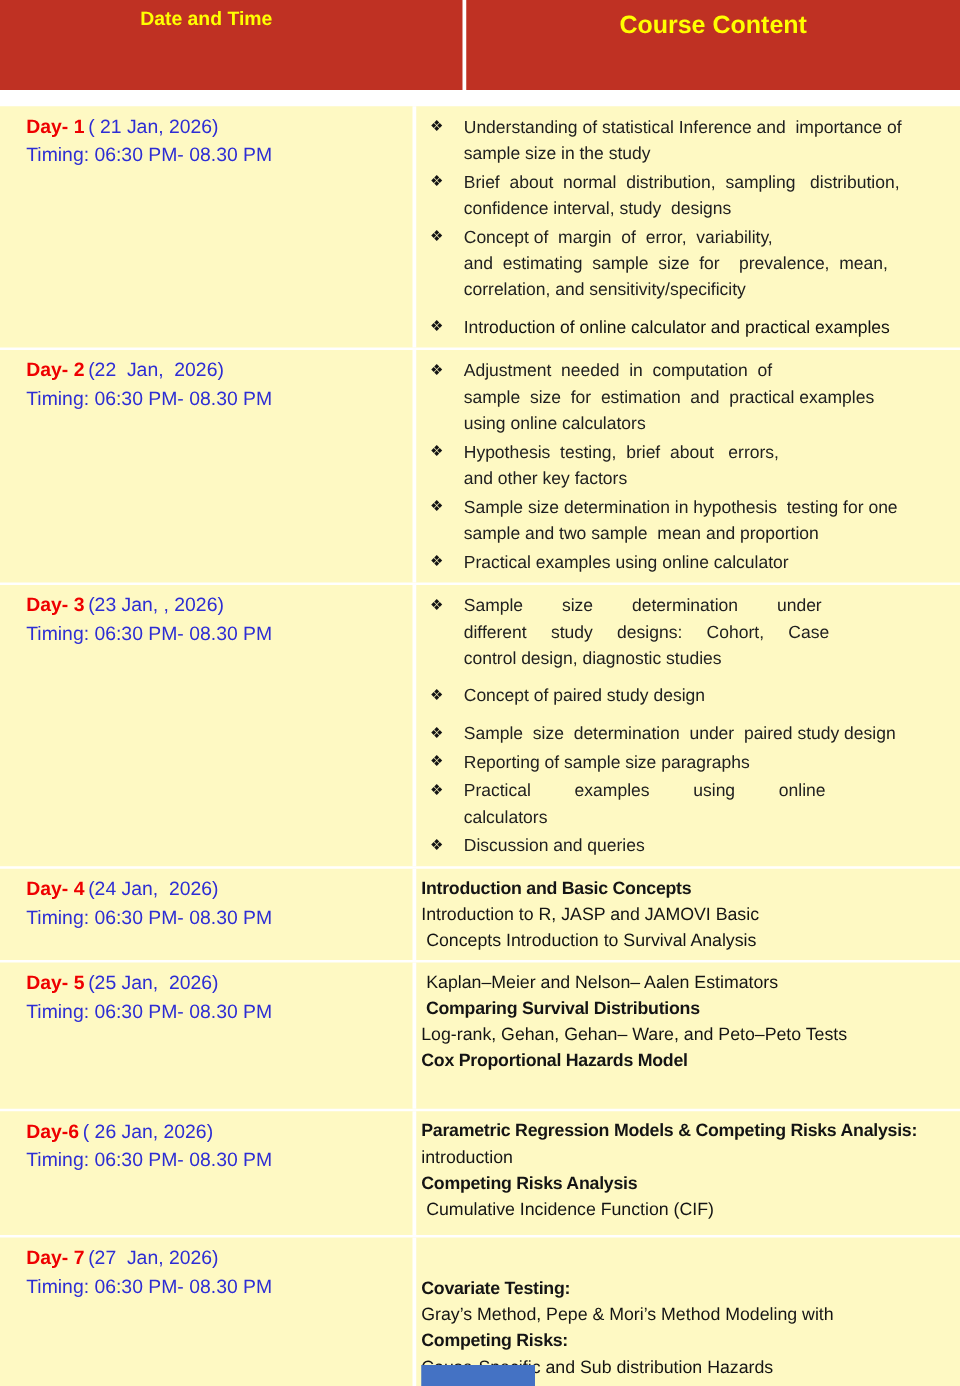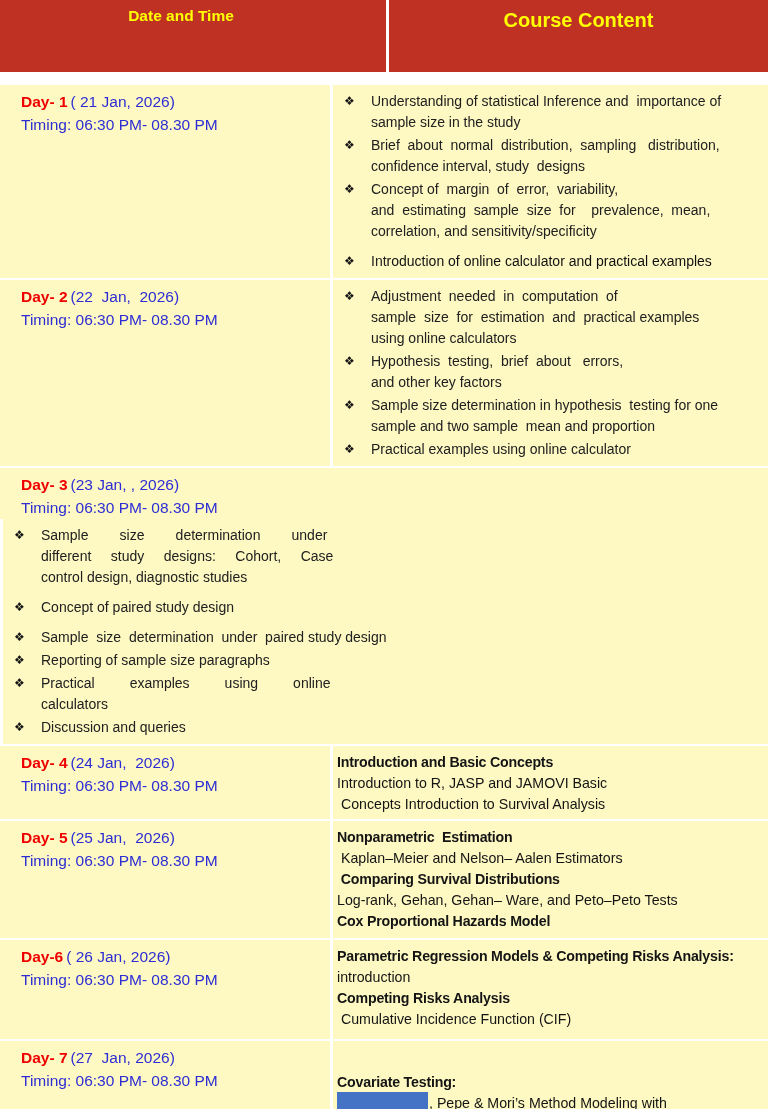--- a/index.html
+++ b/index.html
@@ -1,29 +1,29 @@
 <!DOCTYPE html>
 <html><head>
 <meta charset="utf-8">
 <style>
   html,body{margin:0;padding:0;background:#ffffff;}
   body{width:768px;height:1109px;position:relative;font-family:"Liberation Sans",sans-serif;overflow:hidden;}
   .table{width:768px;}
   
-  .thead{display:flex;height:72px;background:#bf3123;margin-bottom:13px;padding-left:16px;}
+  .thead{display:flex;height:72px;background:#bf3123;margin-bottom:13px;}
   .th{box-sizing:border-box;color:#ffff00;font-weight:bold;text-align:center;}
   .th.left{width:330px;font-size:15.5px;padding-top:7px;}
   .th.right{flex:1;border-left:3px solid #ffffff;font-size:20px;padding-top:9px;margin-left:40px;}
   
   .row{display:flex;margin-bottom:2px;}
   .row.dark{background:#fef9c3;}
   .row.light{background:#fef9c3;}
   .row:nth-of-type(1){min-height:193px;}
   .row:nth-of-type(2){min-height:177px;}
-  .row:nth-of-type(3){min-height:203px;flex-direction:column;}
+  .row:nth-of-type(3){min-height:203px;}
   .row:nth-of-type(4){min-height:71px;}
   .row:nth-of-type(5){min-height:117px;}
   .row:nth-of-type(6){min-height:99px;}
   .row:nth-of-type(7){min-height:122px;}
   .cell{box-sizing:border-box;}
   .cell.left{width:330px;padding:5px 6px 0 21px;}
   .cell.right{flex:1;border-left:3px solid #ffffff;padding:6px 4px 4px 4px;}
   .dayline{font-size:15.5px;line-height:23px;white-space:pre-wrap;}
   .day{color:#ee0000;font-weight:bold;}
   .date{color:#2d2dd4;margin-left:3px;white-space:pre-wrap;}
@@ -155,21 +155,20 @@
           <div class="line"> Concepts Introduction to Survival Analysis</div>
         </div>
   </div>
 
   <div class="row dark">
     <div class="cell left">
       <div class="dayline"><b class="day">Day- 5</b><span class="date">(25 Jan,  2026)</span></div>
       <div class="timing">Timing: 06:30 PM- 08.30 PM</div>
     </div>
     <div class="cell right">
-          <div class="line bold">Nonparametric  Estimation</div>
           <div class="line"> Kaplan–Meier and Nelson– Aalen Estimators</div>
           <div class="line bold"> Comparing Survival Distributions</div>
           <div class="line">Log-rank, Gehan, Gehan– Ware, and Peto–Peto Tests</div>
           <div class="line bold">Cox Proportional Hazards Model</div>
         </div>
   </div>
 
   <div class="row light">
     <div class="cell left">
       <div class="dayline"><b class="day">Day-6</b><span class="date">( 26 Jan, 2026)</span></div>

